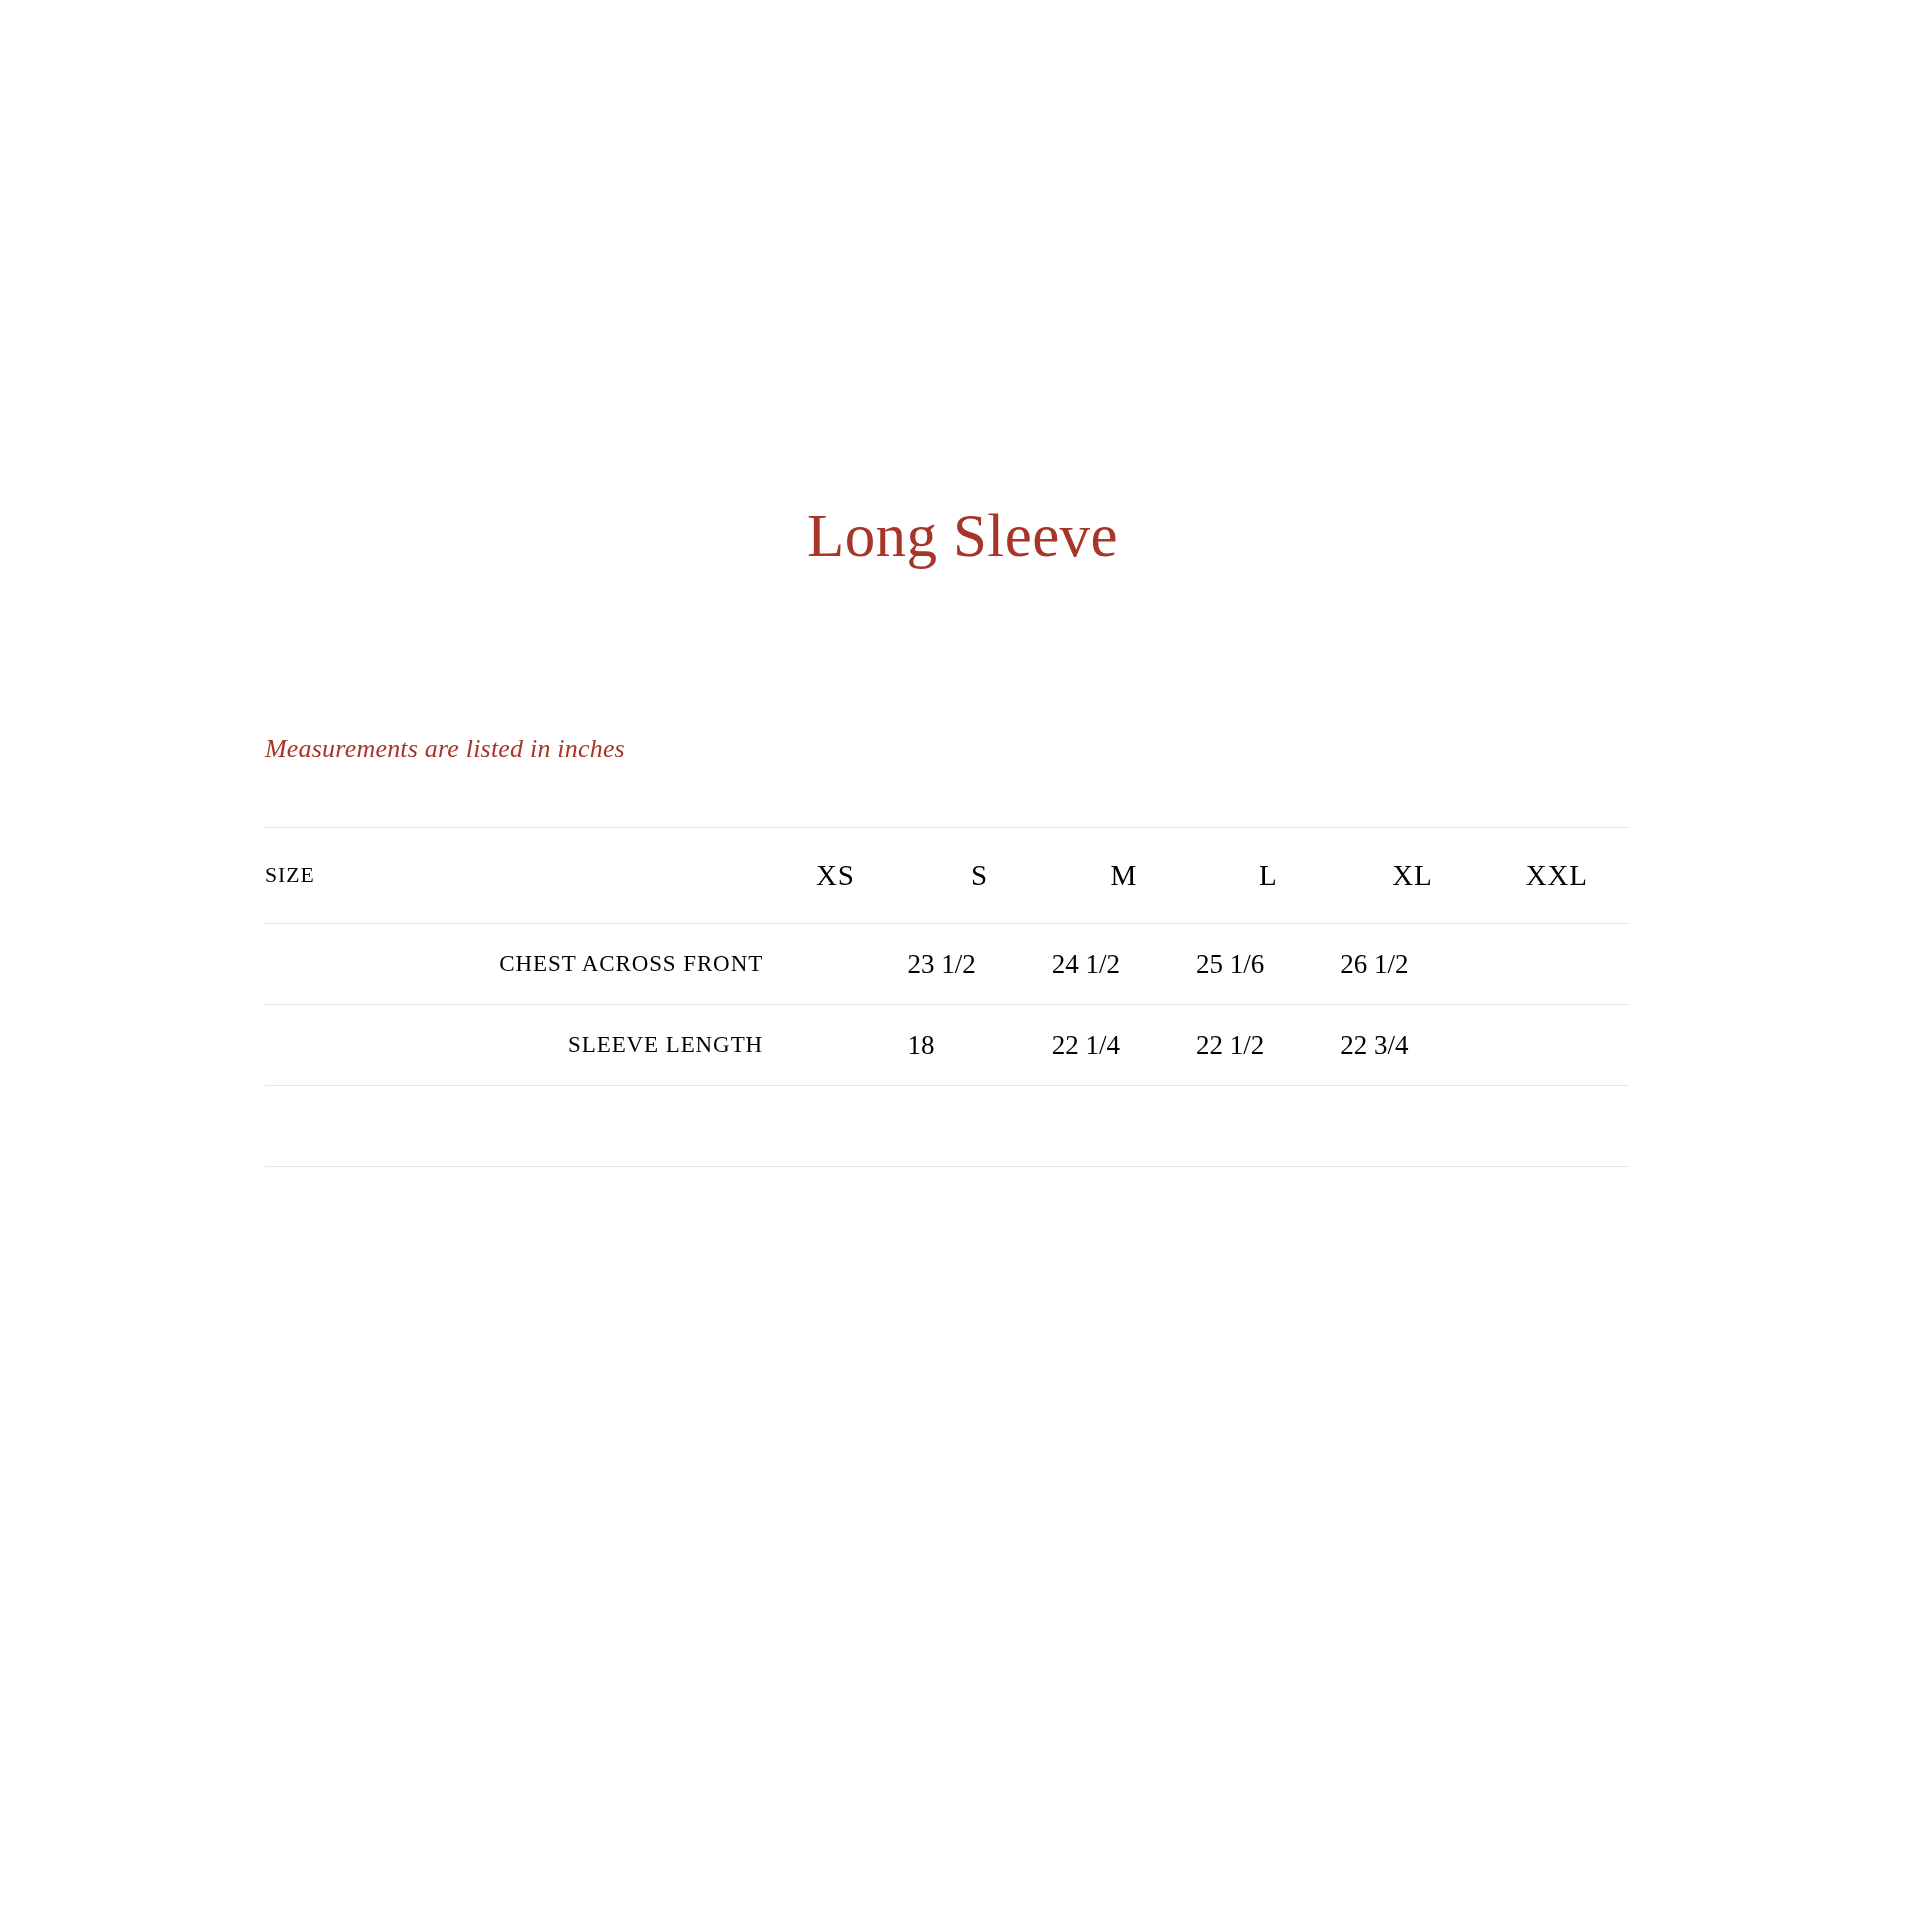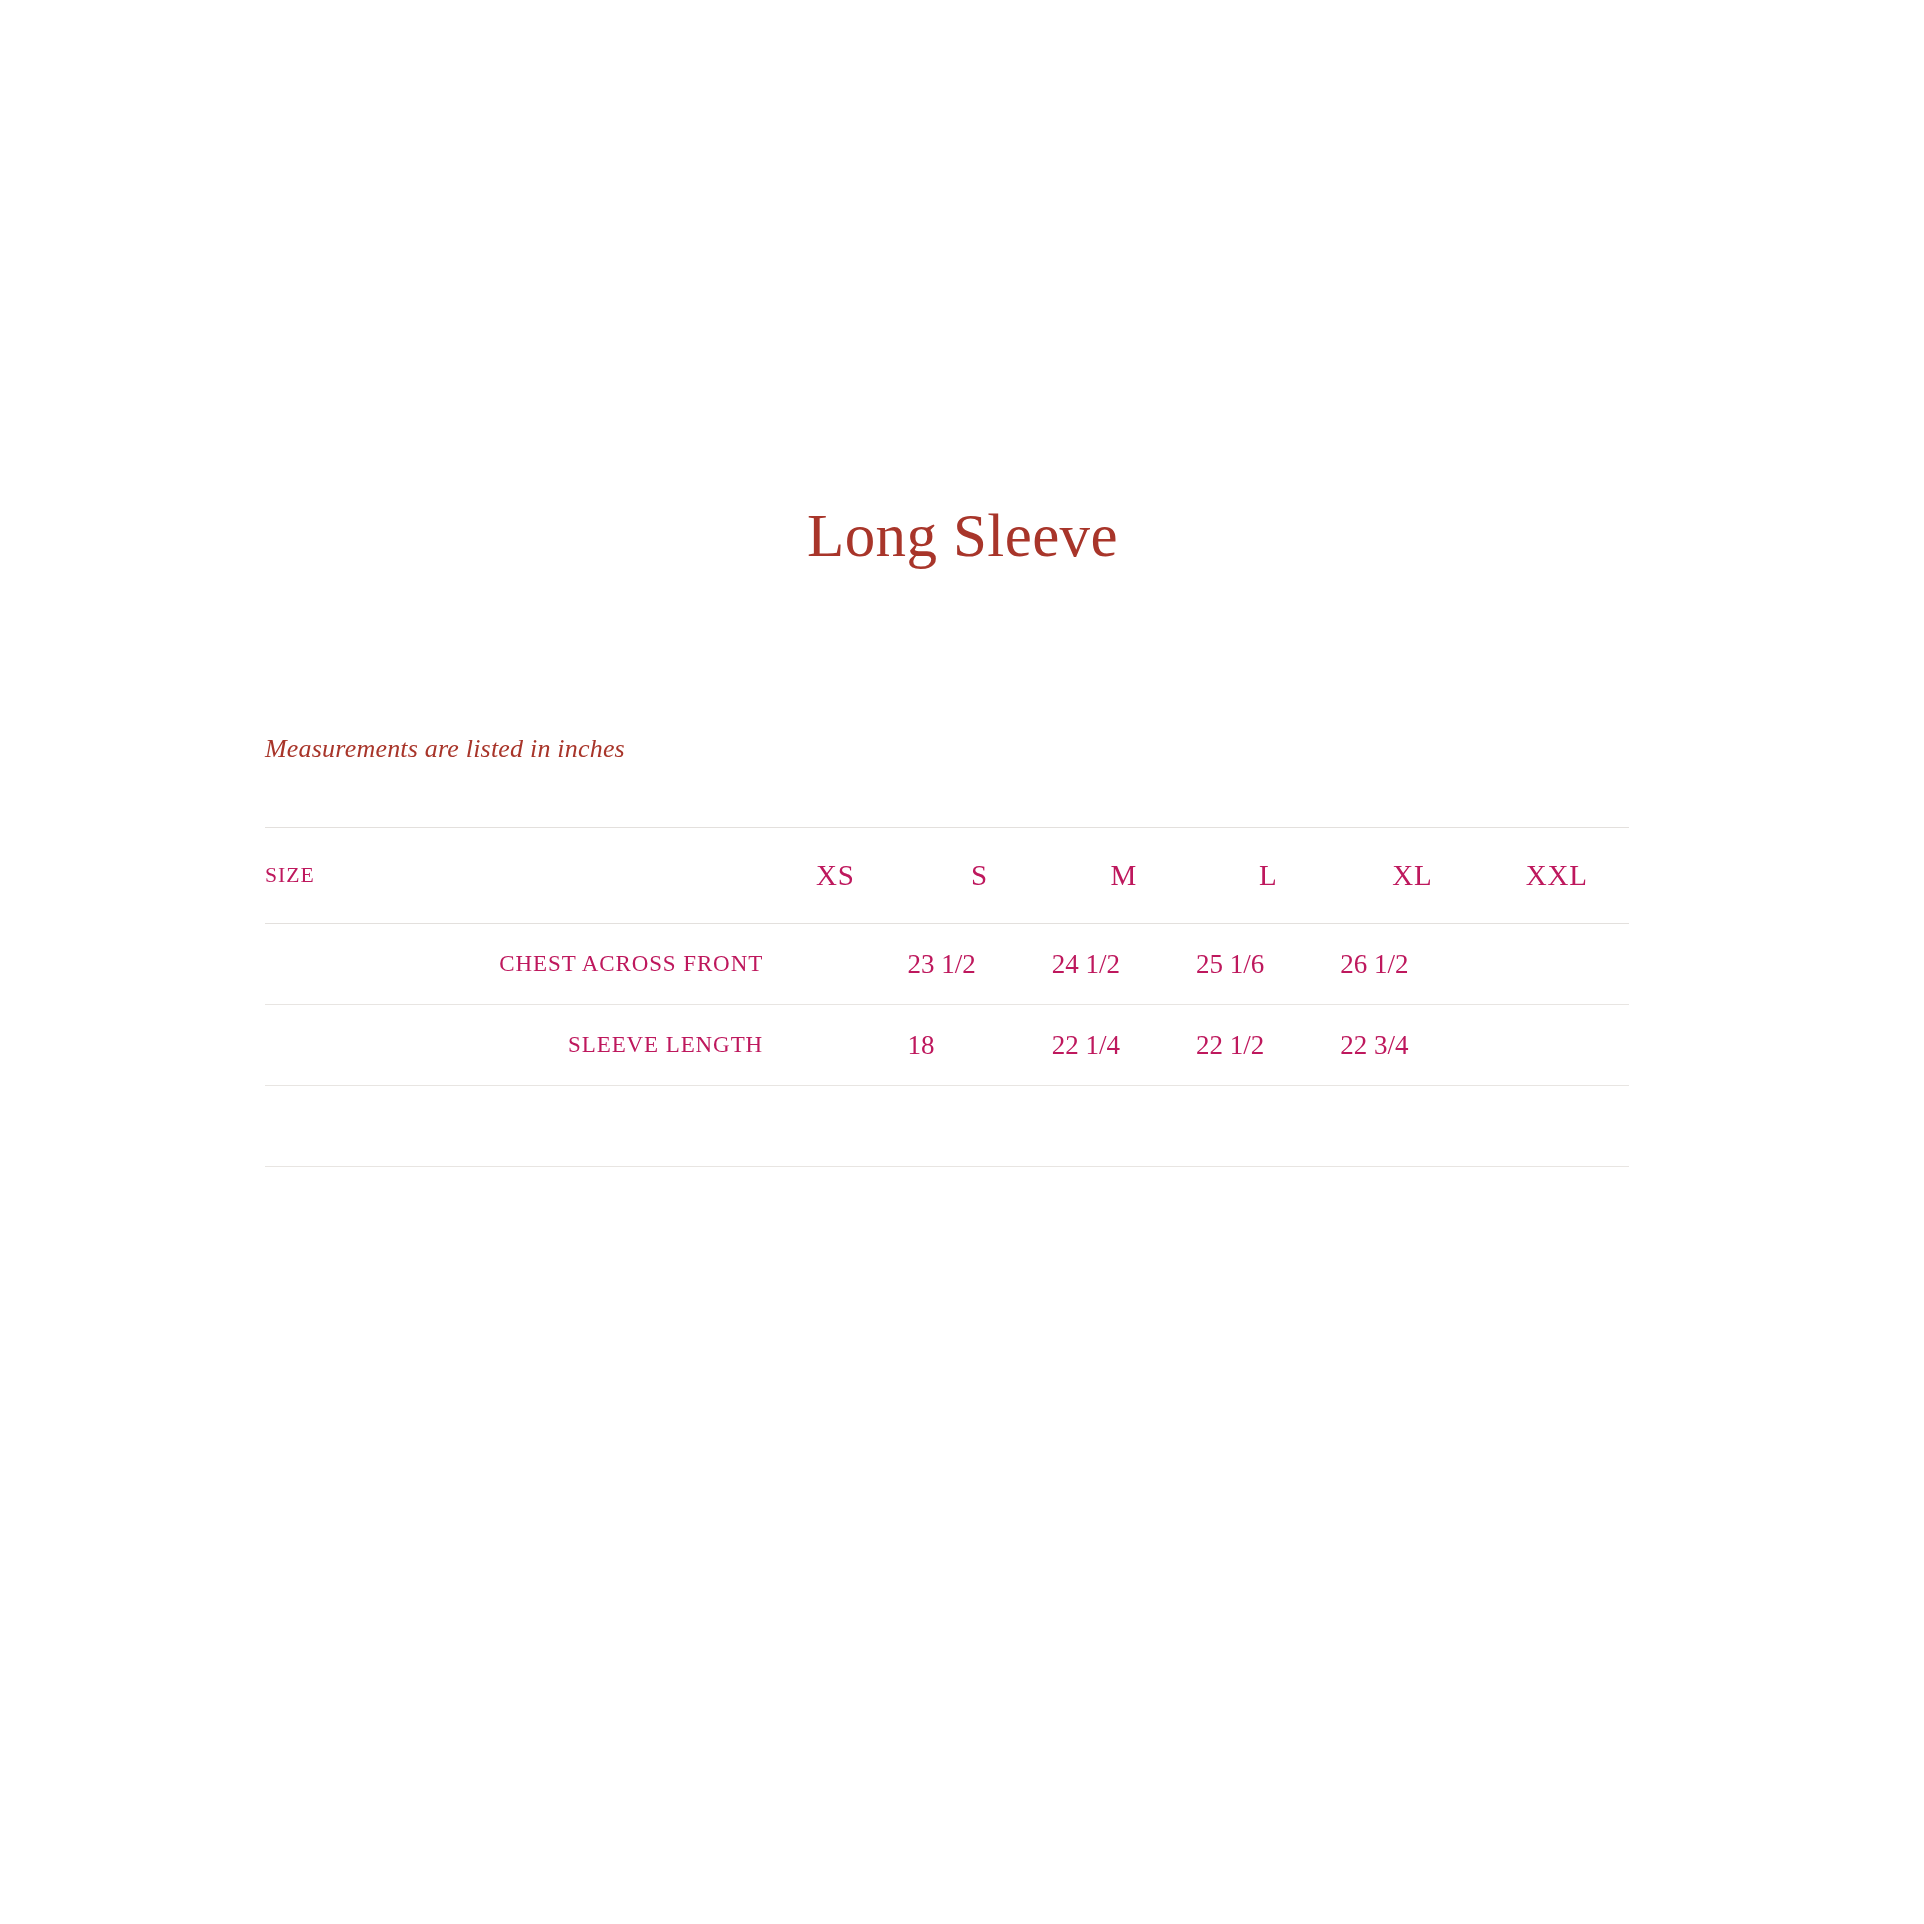--- a/index.html
+++ b/index.html
@@ -51,21 +51,21 @@
     border-collapse: collapse;
     table-layout: fixed;
   }
   table.size-table col.label-col { width: 497px; }
   table.size-table col.size-col { width: 144px; }
 
   table.size-table th,
   table.size-table td {
     padding: 0;
     font-weight: 400;
-    color: #be185d;
+    color: #000000;
     vertical-align: middle;
   }
   .hdr-row th {
     height: 95px;
     border-top: 1.2px solid #e3e0dd;
     border-bottom: 1.2px solid #e3e0dd;
   }
   .hdr-row th.label {
     text-align: left;
     font-size: 21.7px;

